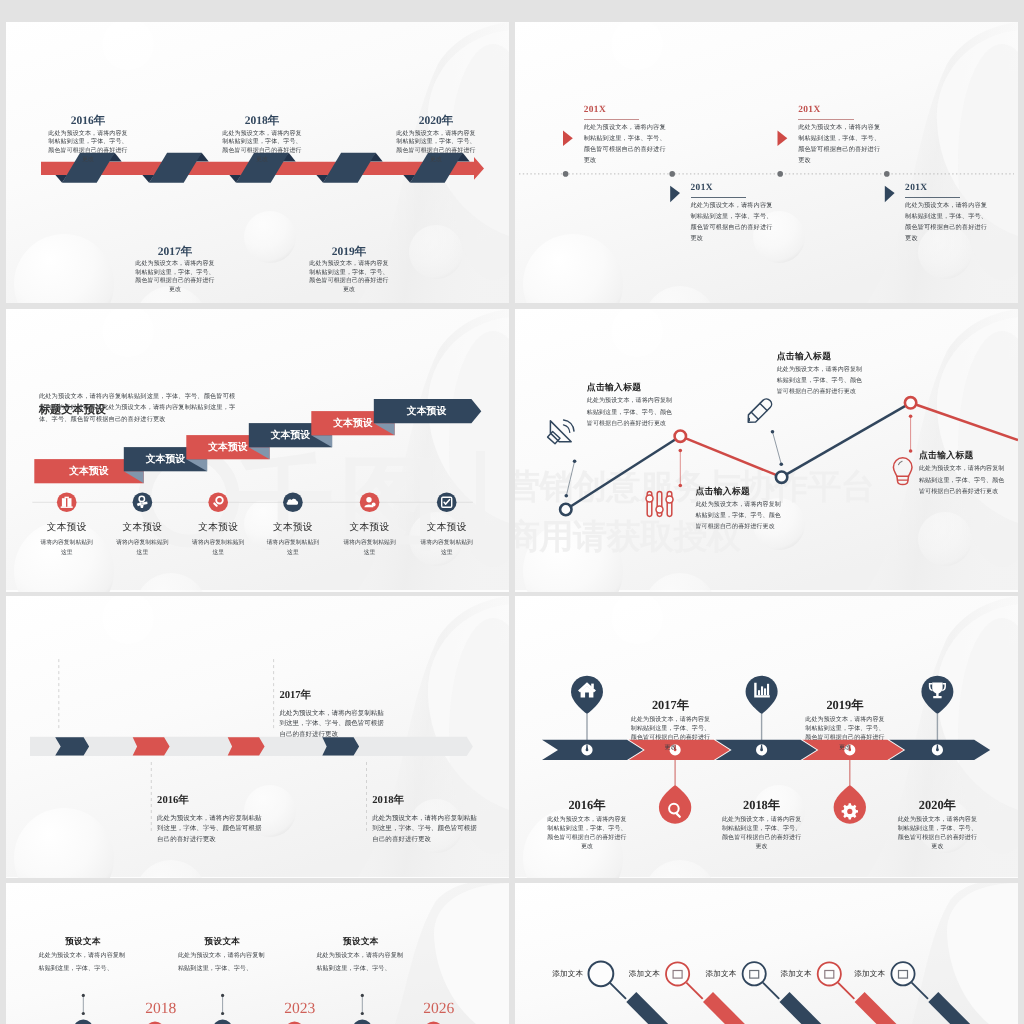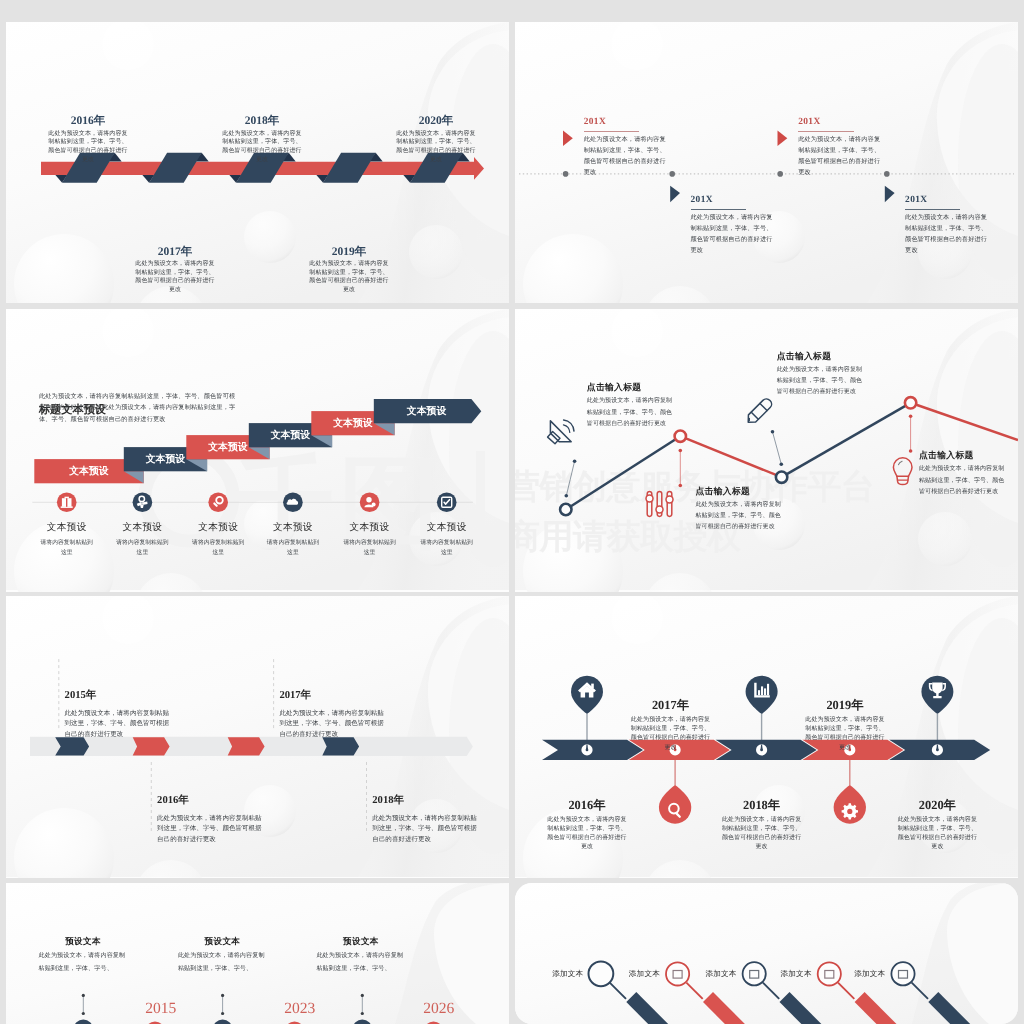--- a/index.html
+++ b/index.html
@@ -12,31 +12,31 @@
   .bd{font-family:"Liberation Sans",sans-serif;color:#3c4045;}
 
   
   .s1{left:6px;top:22px;width:503px;height:281px;}
   .s2{left:515px;top:22px;width:503px;height:281px;}
   .s3{left:6px;top:309px;width:503px;height:283px;}
   .s4{left:515px;top:309px;width:503px;height:283px;}
   .s5{left:6px;top:596px;width:503px;height:282px;}
   .s6{left:515px;top:596px;width:503px;height:282px;}
   .s7{left:6px;top:883px;width:503px;height:141px;}
-  .s8{left:515px;top:883px;width:503px;height:141px;border-radius:17px;}
+  .s8{left:515px;top:883px;width:503px;height:141px;}
 
   
   .s1blk{position:absolute;width:82px;text-align:center;}
   .s1top{top:61px;}
   .s1bot{top:191.5px;}
   .s1yr{font-size:11.5px;line-height:14px;}
   .s1bd{font-size:6.0px;line-height:8.7px;margin-top:1.5px;letter-spacing:0.1px;}
 
   
-  .s2blk{position:absolute;width:88px;margin-top:12px;}
+  .s2blk{position:absolute;width:88px;}
   .s2yr{font-family:"Liberation Serif",serif;font-weight:bold;font-size:9.4px;line-height:10.5px;letter-spacing:0.4px;}
   .s2red{color:#c0514e;}
   .s2navy{color:#33475c;}
   .s2rule{height:1px;width:55.4px;margin-top:3.1px;}
   .s2rred{background:#c7908f;}
   .s2rnavy{background:#5c6a78;}
   .s2bd{font-size:6.2px;line-height:10.9px;margin-top:3.5px;letter-spacing:0.12px;}
 
   
   .s3title{position:absolute;left:32.9px;top:64.3px;font-size:11.2px;line-height:13px;color:#2b2b2b;font-family:"Liberation Sans",sans-serif;font-weight:bold;}
@@ -427,24 +427,20 @@
       <line x1="360.5" y1="166" x2="360.5" y2="238"></line>
     </g>
     <g>
       <path d="M24,140.7 L460.7,140.7 L466.9,150.4 L460.7,160 L24,160 Z" fill="#e9eaeb"></path>
       <path d="M49.2,141.2 L77.6,141.2 L83.1,150.4 L77.6,159.5 L49.2,159.5 L54.7,150.4 Z" fill="#31465d"></path>
       <path d="M126.7,141.2 L158.1,141.2 L163.6,150.4 L158.1,159.5 L126.7,159.5 L131.1,150.4 Z" fill="#d9534f"></path>
       <path d="M221.7,141.2 L253.1,141.2 L258.6,150.4 L253.1,159.5 L221.7,159.5 L226.1,150.4 Z" fill="#d9534f"></path>
       <path d="M316.3,141.2 L347.6,141.2 L353.1,150.4 L347.6,159.5 L316.3,159.5 L320.7,150.4 Z" fill="#31465d"></path>
     </g>
   </svg>
-  <div class="s5blk" style="left:58.6px;top:61.5px;">
-    <div class="yr s5yr">2015年</div>
-    <div class="bd s5bd">此处为预设文本，请将内容复制粘贴到这里，字体、字号、颜色皆可根据自己的喜好进行更改</div>
-  </div>
   <div class="s5blk" style="left:273.4px;top:61.5px;">
     <div class="yr s5yr">2017年</div>
     <div class="bd s5bd">此处为预设文本，请将内容复制粘贴到这里，字体、字号、颜色皆可根据自己的喜好进行更改</div>
   </div>
   <div class="s5blk" style="left:151.1px;top:166.5px;">
     <div class="yr s5yr">2016年</div>
     <div class="bd s5bd">此处为预设文本，请将内容复制粘贴到这里，字体、字号、颜色皆可根据自己的喜好进行更改</div>
   </div>
   <div class="s5blk" style="left:366.3px;top:166.5px;">
     <div class="yr s5yr">2018年</div>
@@ -588,21 +584,21 @@
     <div class="bd s7b">此处为预设文本，请将内容复制粘贴到这里，字体、字号、</div>
   </div>
   <div class="s7blk" style="left:162.4px;">
     <div class="s7t">预设文本</div>
     <div class="bd s7b">此处为预设文本，请将内容复制粘贴到这里，字体、字号、</div>
   </div>
   <div class="s7blk" style="left:300.9px;">
     <div class="s7t">预设文本</div>
     <div class="bd s7b">此处为预设文本，请将内容复制粘贴到这里，字体、字号、</div>
   </div>
-  <div class="s7yr" style="left:118.8px;">2015</div>
+  <div class="s7yr" style="left:118.8px;">2018</div>
   <div class="s7yr" style="left:257.8px;">2023</div>
   <div class="s7yr" style="left:396.8px;">2026</div>
 </div>
 
 <div class="slide s8">
   <svg class="full" width="503" height="200" viewBox="0 0 503 200">
     <rect x="0" y="0" width="503" height="200" fill="url(#bgGrad)"></rect>
     <path d="M503,0 L503,200 L370,200 C408,150 404,68 436,16 C450,0 474,-6 503,0 Z" fill="#ededed" opacity="0.5"></path>
     <path d="M503,0 L503,158 C464,144 434,102 432,50 C431,22 454,0 503,0 Z" fill="#fbfbfb" opacity="0.9"></path>
     <g stroke-linecap="butt" stroke-width="1.9">

